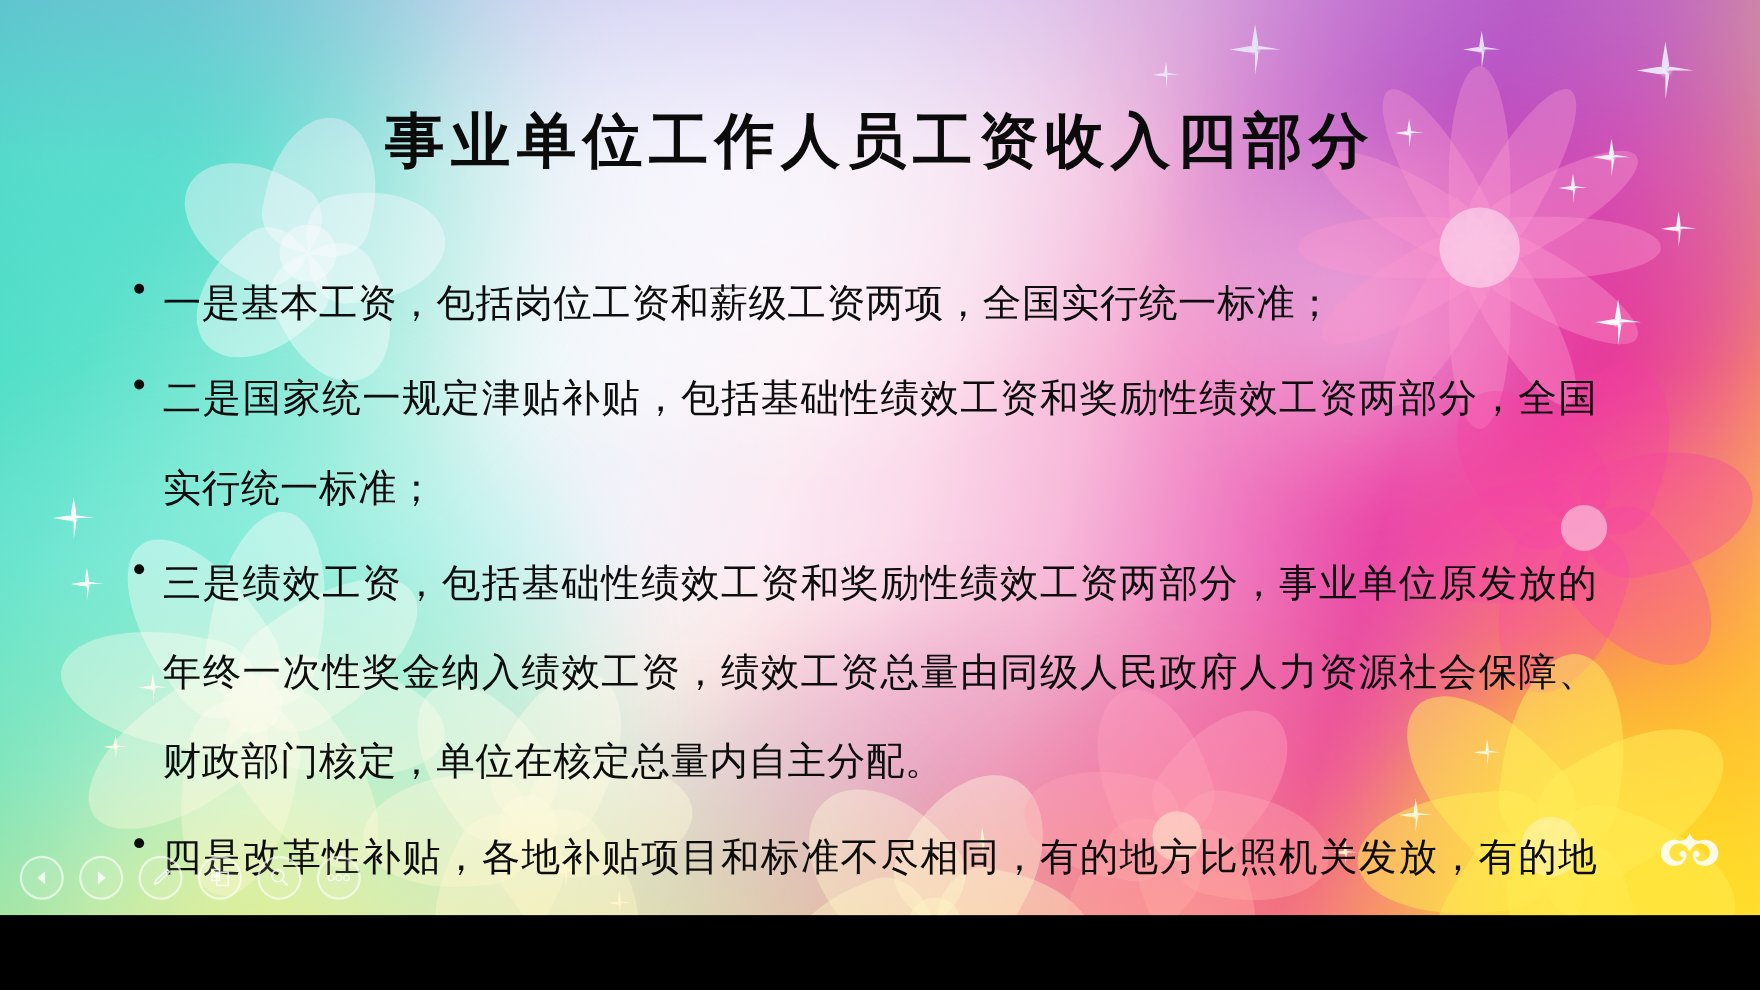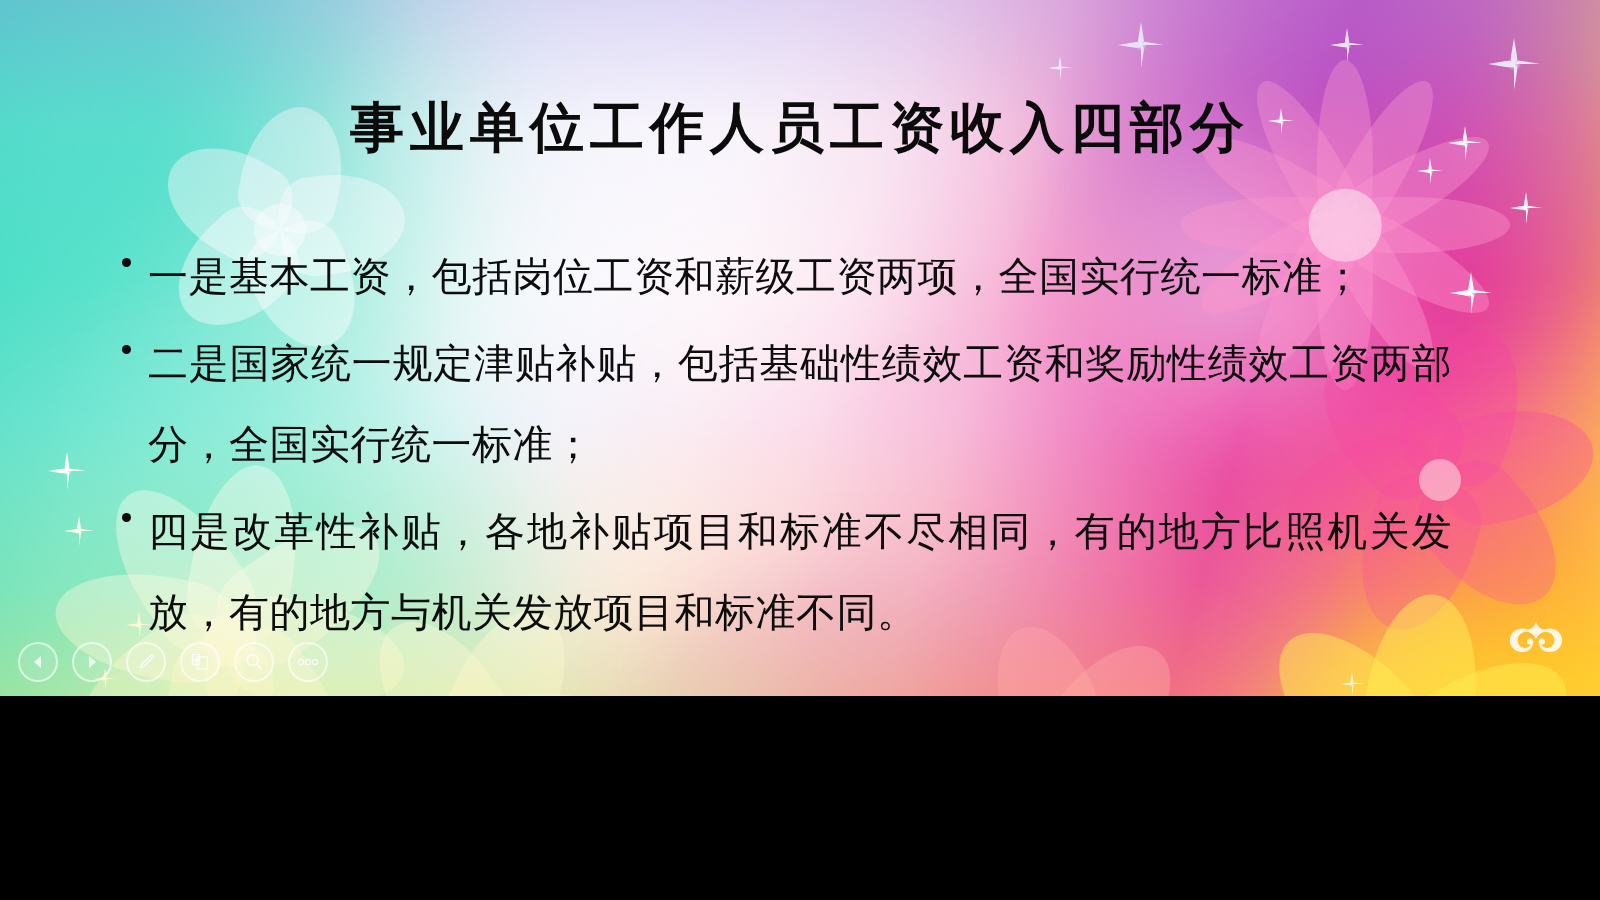--- a/index.html
+++ b/index.html
@@ -3,21 +3,21 @@
 <meta charset="utf-8">
 <style>
   html, body {
     margin: 0;
     padding: 0;
     background: #000;
   }
   #slide {
     position: relative;
     width: 1600px;
-    height: 696px;
+    height: 832px;
     overflow: hidden;
     font-family: "Liberation Serif", "DejaVu Serif", serif;
     background: #cfe9e2;
   }
 
   
   .bg { position: absolute; inset: 0; }
 
   
   .bg-base {
@@ -143,21 +143,21 @@
   }
   .bullet-dot span {
     display: inline-block;
     width: 9px; height: 9px;
     border-radius: 50%;
     background: #0b0b0b;
   }
   .bullet-text {
     flex: 1 1 auto;
     font-family: "DejaVu Serif", "Liberation Serif", serif;
-    font-size: 40px;
+    font-size: 35px;
     line-height: 81px;
     color: #0d0d0d;
     letter-spacing: 0.5px;
     text-align: justify;
     text-justify: inter-character;
   }
 
   
   #wm-author {
     position: absolute;
@@ -394,20 +394,24 @@
     <div class="bullet-row">
       <div class="bullet-dot"><span></span></div>
       <div class="bullet-text">一是基本工资，包括岗位工资和薪级工资两项，全国实行统一标准；</div>
     </div>
 
     <div class="bullet-row">
       <div class="bullet-dot"><span></span></div>
       <div class="bullet-text">二是国家统一规定津贴补贴，包括基础性绩效工资和奖励性绩效工资两部分，全国实行统一标准；</div>
     </div>
 
+    <div class="bullet-row">
+      <div class="bullet-dot"><span></span></div>
+      <div class="bullet-text">三是绩效工资，包括基础性绩效工资和奖励性绩效工资两部分，事业单位原发放的年终一次性奖金纳入绩效工资，绩效工资总量由同级人民政府人力资源社会保障、财政部门核定，单位在核定总量内自主分配。</div>
+    </div>
 
     <div class="bullet-row">
       <div class="bullet-dot"><span></span></div>
       <div class="bullet-text">四是改革性补贴，各地补贴项目和标准不尽相同，有的地方比照机关发放，有的地方与机关发放项目和标准不同。</div>
     </div>
 
   </div>
 
 
   <div id="wm-brand">

